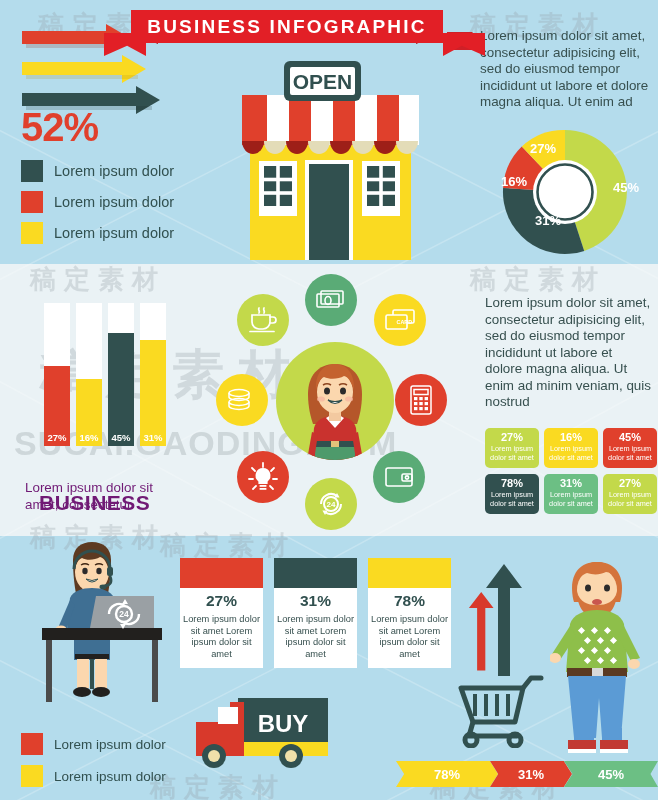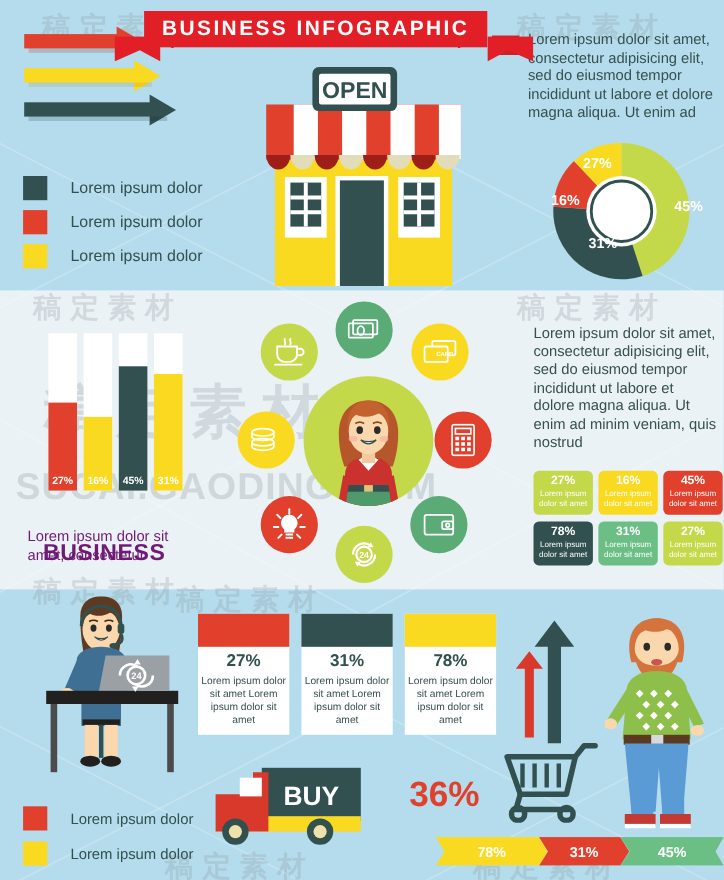--- a/index.html
+++ b/index.html
@@ -36,21 +36,21 @@
   .rfold{position:absolute;top:33px;width:27px;height:11px;background:#9e1218;z-index:4;}
   .rfold.l{left:131px;clip-path:polygon(0 0,100% 0,100% 100%);}
   .rfold.r{left:416px;clip-path:polygon(0 0,100% 0,0 100%);}
   .arw-body{position:absolute;height:13px;}
   .arw-head{position:absolute;width:0;height:0;border-top:14px solid transparent;border-bottom:14px solid transparent;}
   .arw-sh{position:absolute;height:4px;background:rgba(0,0,0,.12);}
 
   .pct52{position:absolute;left:21px;top:105px;font-size:40px;font-weight:bold;color:#e0402c;letter-spacing:-1px;}
 
   
-  .lg-row{position:absolute;display:flex;align-items:center;gap:21px;}
+  .lg-row{position:absolute;display:flex;align-items:center;gap:11px;}
   .lg-sw{width:22px;height:22px;flex:0 0 22px;}
   .lg-tx{font-size:14.5px;color:#31504f;}
 
   
   .shop{position:absolute;left:228px;top:55px;width:205px;height:205px;}
 
   
   .para{position:absolute;font-size:13.4px;line-height:16.5px;color:#37504f;}
   .pflag{position:absolute;width:26px;height:18px;background:#cf2027;
      clip-path:polygon(0 0,100% 0,70% 50%,100% 100%,0 100%);}
@@ -141,20 +141,21 @@
     <div class="arw-head" style="left:122px;top:55px;border-left:24px solid #fada21;"></div>
     <div class="arw-sh" style="left:26px;top:75px;width:112px;background:rgba(170,140,10,.18);"></div>
   </div>
 
   <div>
     <div class="arw-body" style="left:22px;top:93px;width:116px;background:#31504f;"></div>
     <div class="arw-head" style="left:136px;top:86px;border-left:24px solid #31504f;"></div>
     <div class="arw-sh" style="left:26px;top:106px;width:126px;background:rgba(20,40,40,.18);"></div>
   </div>
 
+  <div class="pct52">52%</div>
 
   <div class="lg-row" style="left:21px;top:160px;">
     <span class="lg-sw" style="background:#31504f;"></span>
     <span class="lg-tx">Lorem ipsum dolor</span>
   </div>
   <div class="lg-row" style="left:21px;top:191px;">
     <span class="lg-sw" style="background:#e0402c;"></span>
     <span class="lg-tx">Lorem ipsum dolor</span>
   </div>
   <div class="lg-row" style="left:21px;top:222px;">
@@ -501,21 +502,20 @@
     <rect x="48" y="4" width="90" height="48" fill="#31504f"></rect>
     <rect x="48" y="48" width="90" height="14" fill="#fada21"></rect>
     <path d="M6 28 h34 v-20 h14 v54 H6z" fill="#d8392b"></path>
     <rect x="28" y="13" width="20" height="17" fill="#ffffff"></rect>
     <circle cx="24" cy="62" r="12" fill="#31504f"></circle>
       <circle cx="24" cy="62" r="6" fill="#f0e0aa"></circle>
     <circle cx="101" cy="62" r="12" fill="#31504f"></circle>
       <circle cx="101" cy="62" r="6" fill="#f0e0aa"></circle>
     <text x="93" y="38" font-family="Liberation Sans, sans-serif" font-size="24" font-weight="bold" fill="#ffffff" text-anchor="middle">BUY</text>
   </svg>
-  <div class="pct36">36%</div>
 
   <svg style="position:absolute;left:468px;top:558px;" width="60" height="118" viewBox="0 0 60 118">
     <path d="M16 118 V40 H6 L21 20 L36 40 H26 V118z" fill="#d8392b" transform="translate(-4,18) scale(0.82,0.80)"></path>
     <path d="M30 118 V30 H18 L36 6 L54 30 H42 V118z" fill="#31504f"></path>
   </svg>
 
   <svg style="position:absolute;left:455px;top:660px;" width="90" height="88" viewBox="0 0 90 88">
     <g fill="none" stroke="#31504f" stroke-width="5" stroke-linecap="round" stroke-linejoin="round">
       <path d="M6 28 h62 l-8 34 H18z"></path>
       <path d="M68 28 l8 -10 h10"></path>

